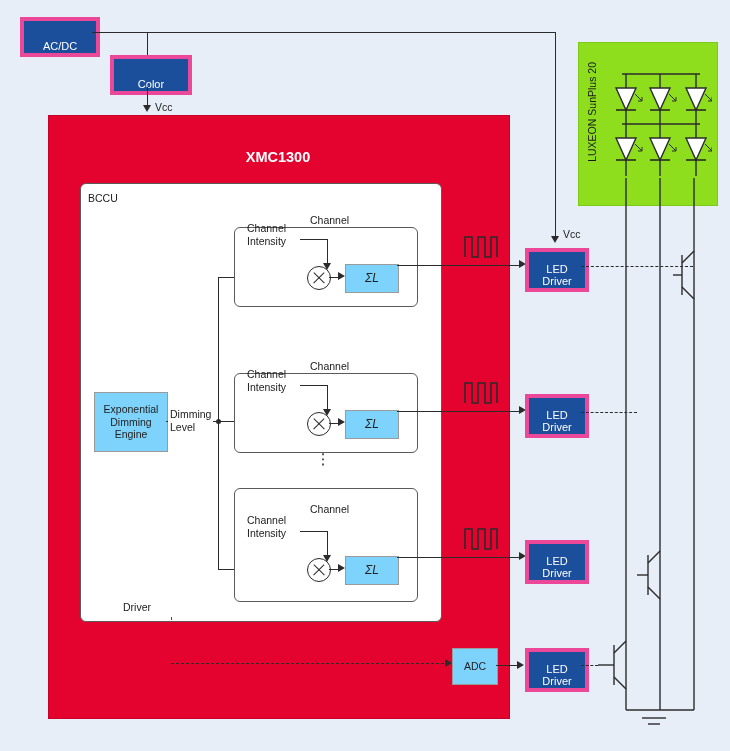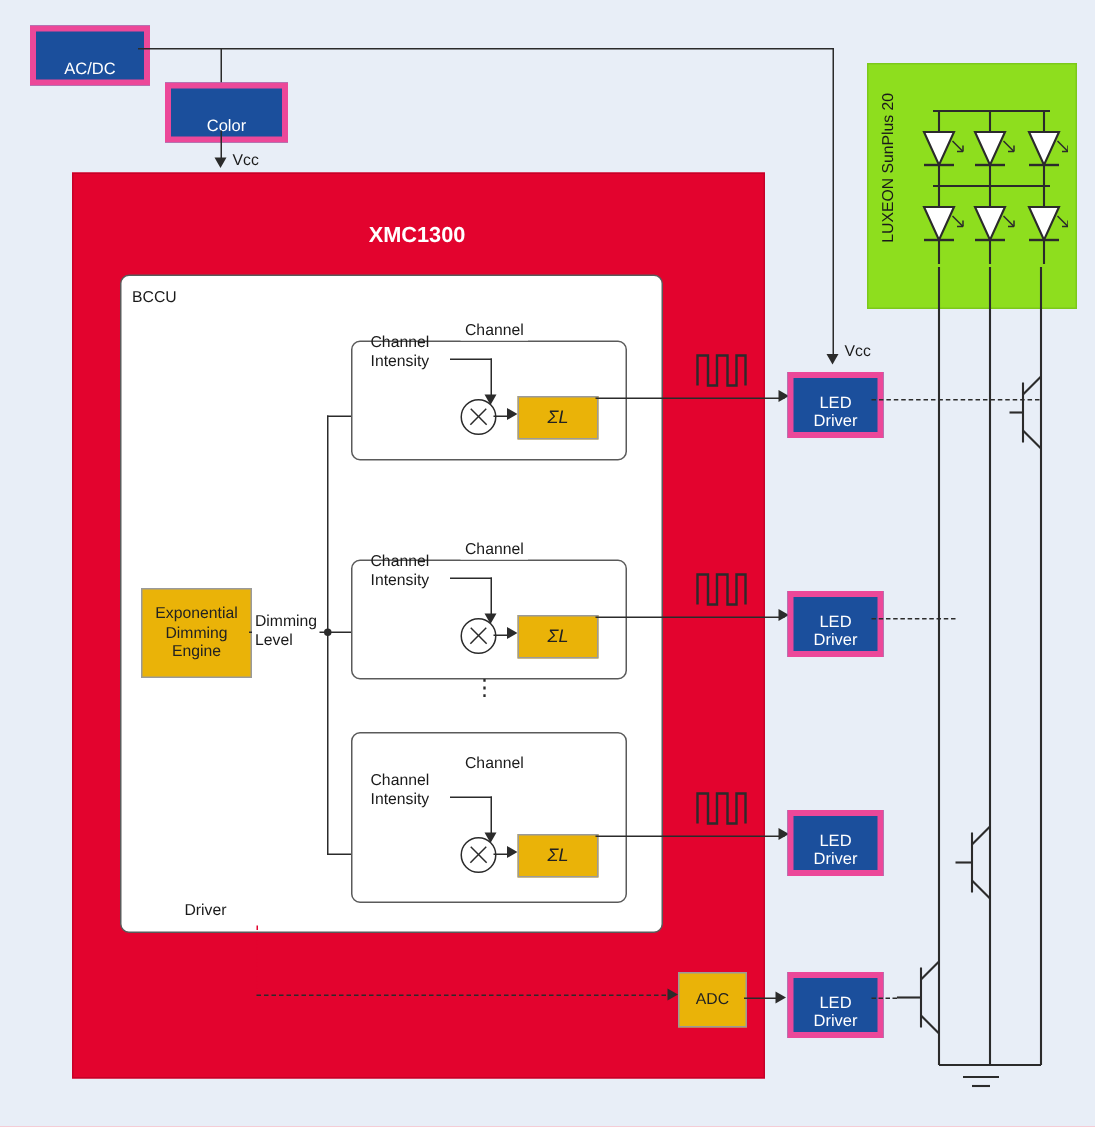--- a/index.html
+++ b/index.html
@@ -32,21 +32,21 @@
   .red-box {
     background: #e3032e;
     border: 1px solid #c60028;
   }
   .white-box {
     background: #ffffff;
     border: 1px solid #5a5a5a;
     border-radius: 6px;
   }
   .gray-box {
-    background: #eab308;
+    background: #7dd3fc;
     border: 1px solid #9a9a9a;
     display: flex;
     align-items: center;
     justify-content: center;
     text-align: center;
     font-size: 10.5px;
     color: #222;
     line-height: 1.2;
   }
   .green-box {

